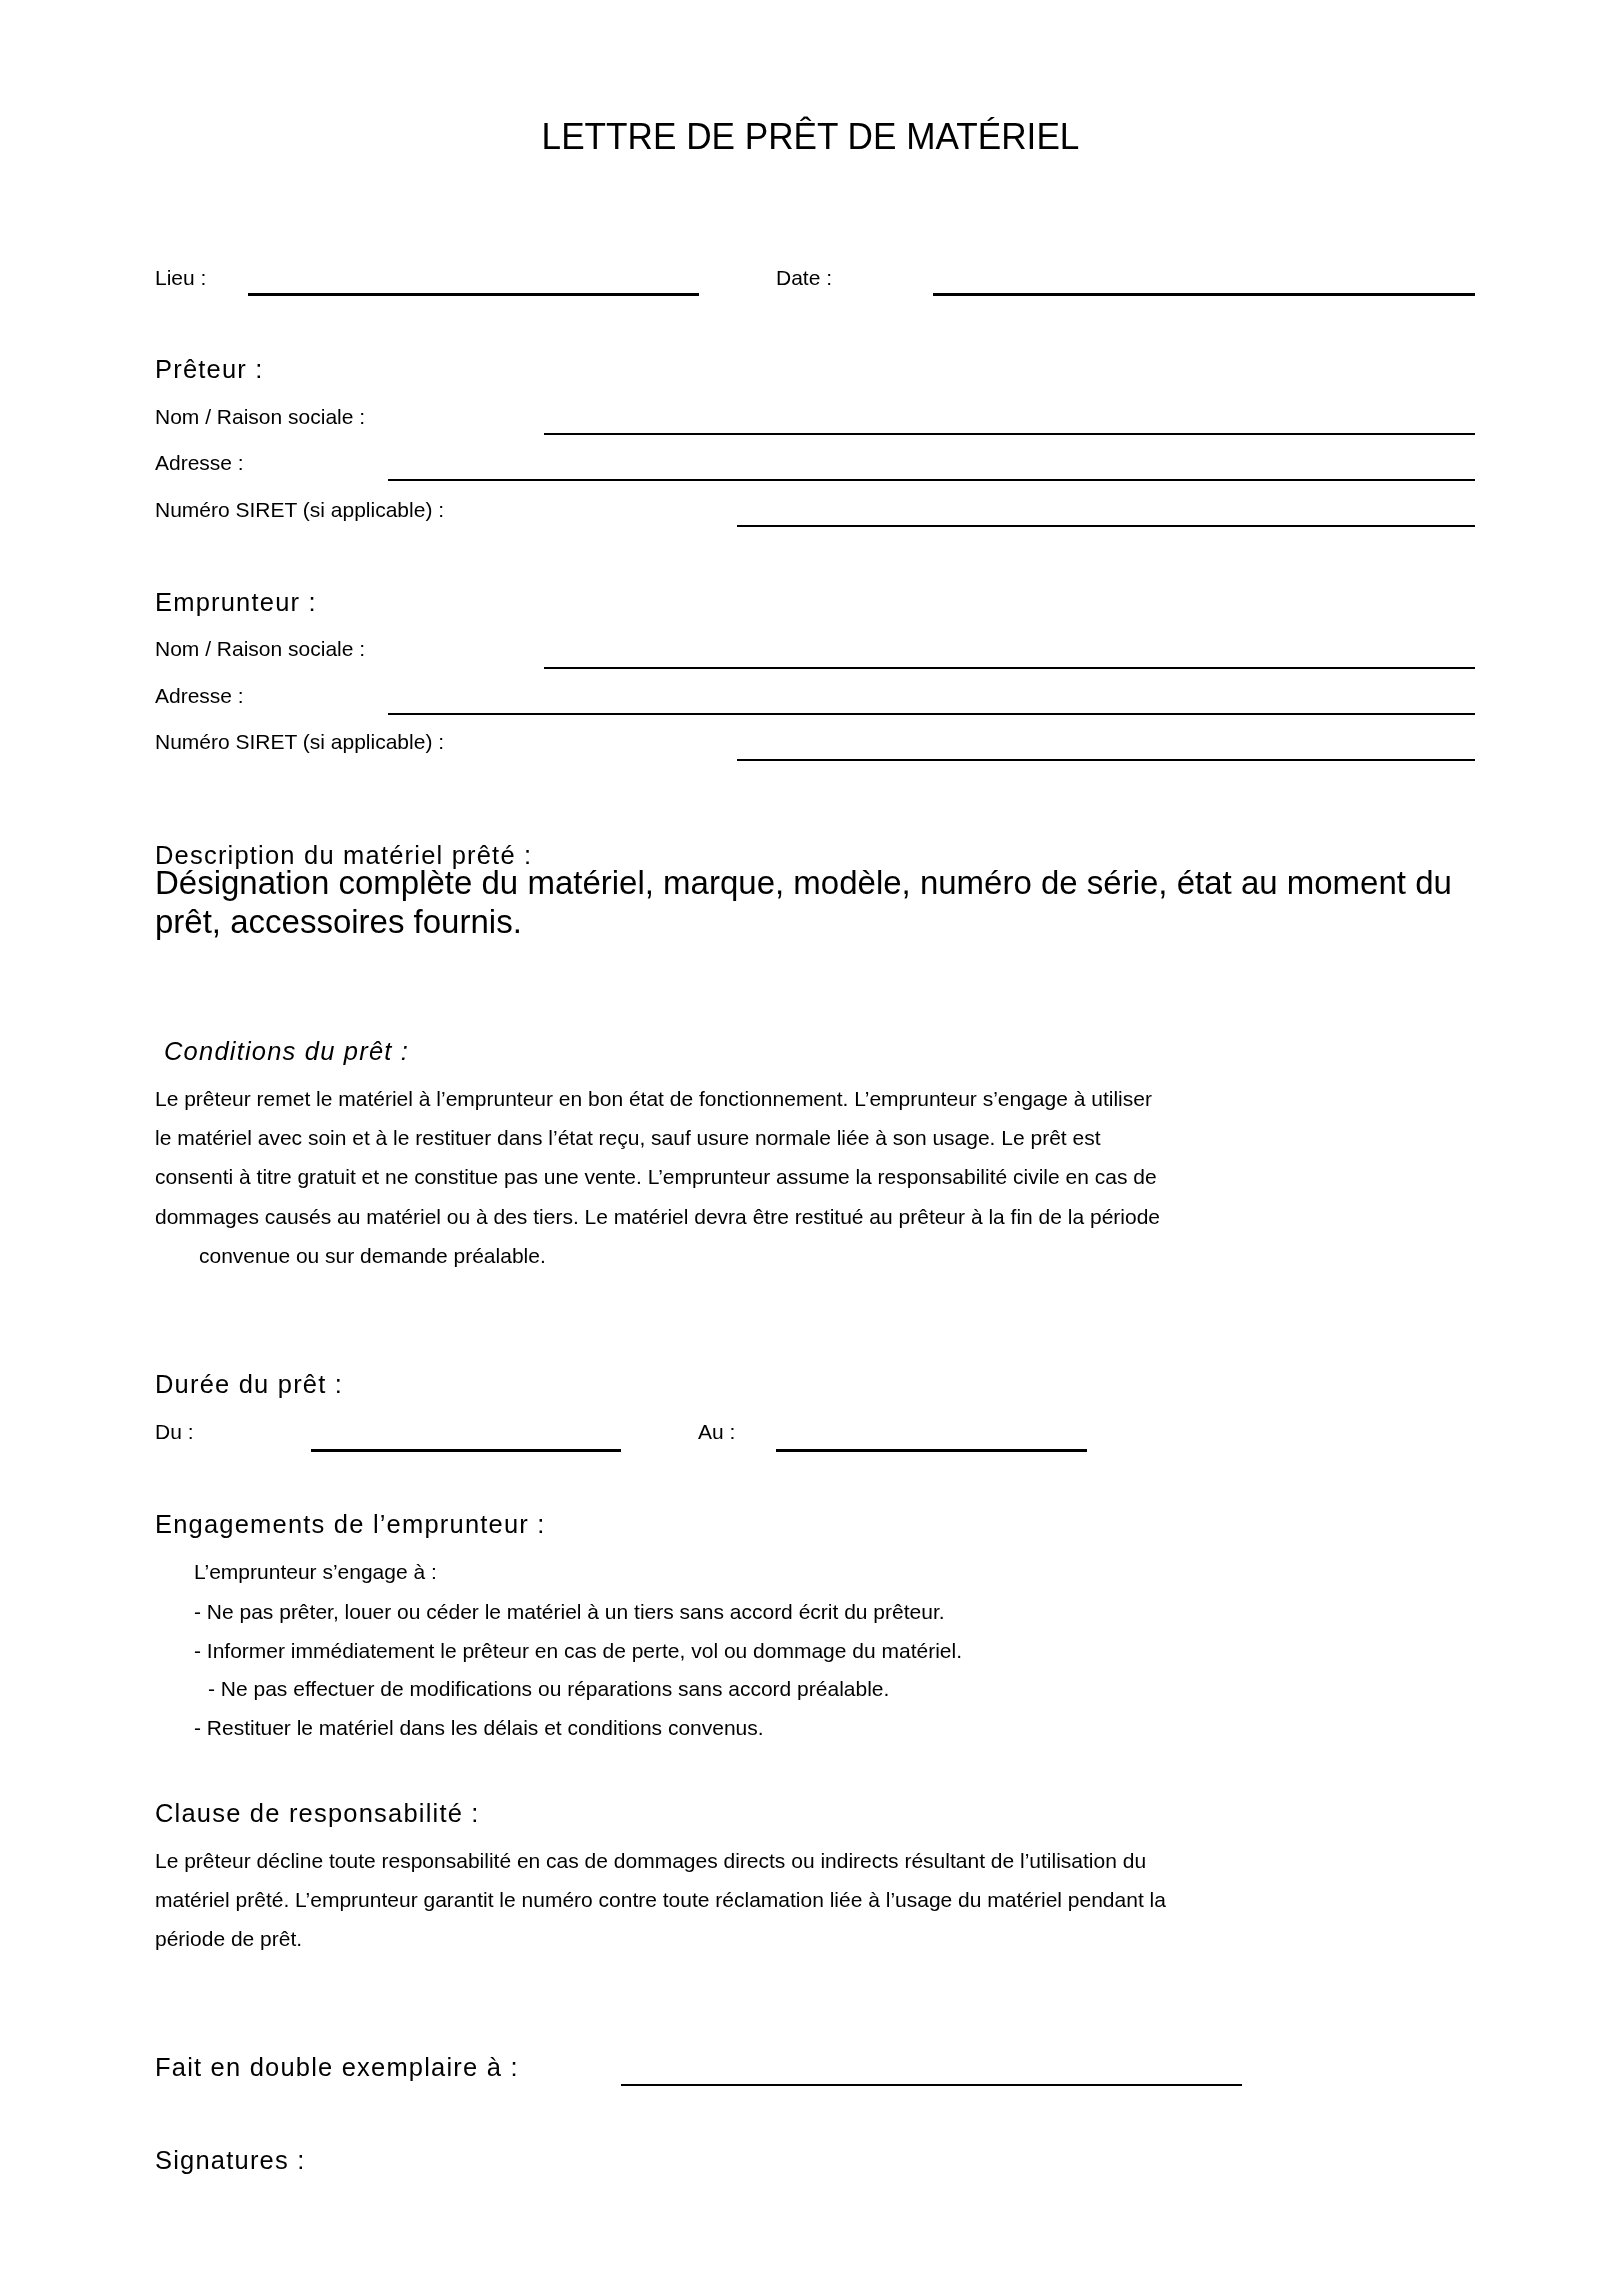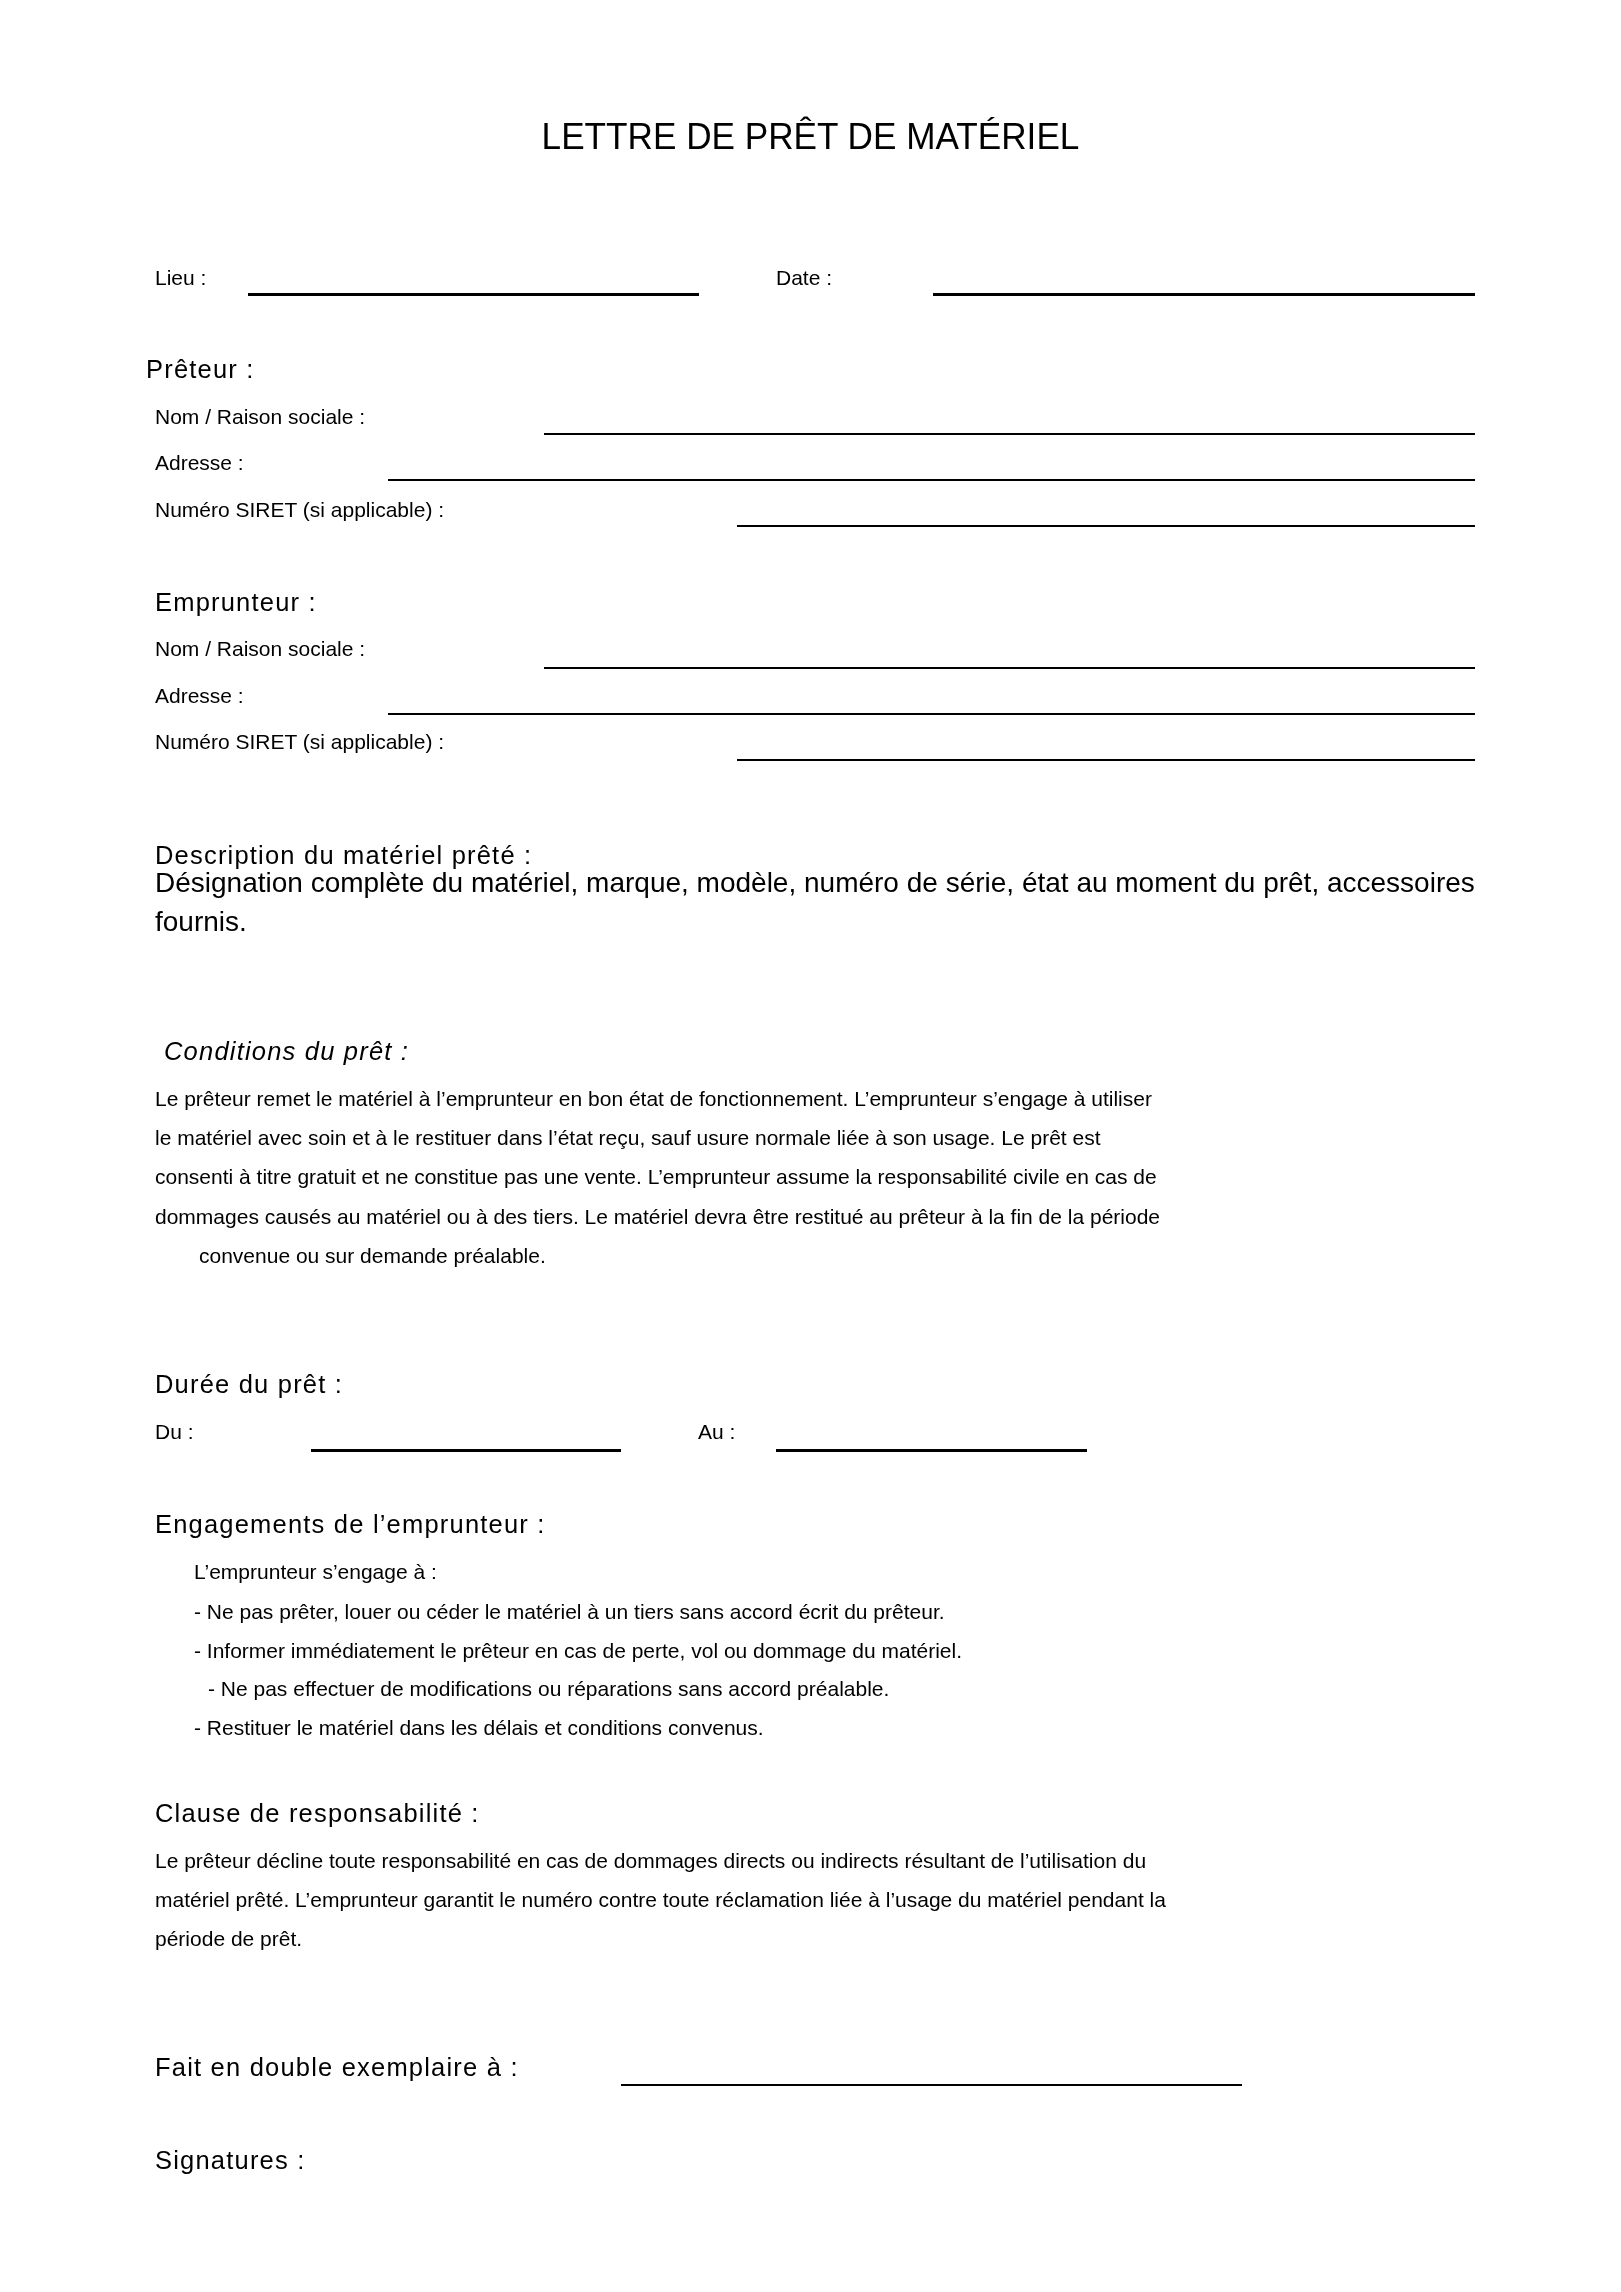--- a/index.html
+++ b/index.html
@@ -2,35 +2,35 @@
 <html><head>
 <meta charset="utf-8">
 <style>
   html, body { margin: 0; padding: 0; background: #ffffff; }
   body { width: 1621px; height: 2293px; position: relative; overflow: hidden;
          font-family: "Liberation Sans", sans-serif; color: #000; }
   .abs { position: absolute; white-space: nowrap; }
   .title { left: 0; width: 1621px; text-align: center; top: 116px; font-size: 37px; letter-spacing: 0px; transform: scaleX(0.95); }
   .t { font-size: 21px; line-height: 29px; }
   .h { font-size: 25.5px; line-height: 29px; letter-spacing: 1.2px; }
-  .p { font-size: 28px; line-height: 39px; white-space: normal; width: 1333px; left: 155px; }
+  .p { font-size: 33px; line-height: 39px; white-space: normal; width: 1333px; left: 155px; }
   .rule { position: absolute; height: 2.9px; background: #000; }
   .rule.thin { height: 2px; }
 </style>
 </head>
 <body>
 
 <div class="abs title">LETTRE DE PRÊT DE MATÉRIEL</div>
 
 <div class="abs t" style="left:155px; top:263px;">Lieu :</div>
 <div class="rule" style="left:248px; top:293px; width:451px;"></div>
 <div class="abs t" style="left:776px; top:263px;">Date :</div>
 <div class="rule" style="left:933px; top:293px; width:542px;"></div>
 
-<div class="abs h" style="left:146px; top:355px;">Prêteur :</div>
+<div class="abs h" style="left:155px; top:355px;">Prêteur :</div>
 <div class="abs t" style="left:155px; top:402px;">Nom / Raison sociale :</div>
 <div class="rule thin" style="left:544px; top:433px; width:931px;"></div>
 <div class="abs t" style="left:155px; top:448px;">Adresse :</div>
 <div class="rule thin" style="left:388px; top:479px; width:1087px;"></div>
 <div class="abs t" style="left:155px; top:495px;">Numéro SIRET (si applicable) :</div>
 <div class="rule thin" style="left:737px; top:525px; width:738px;"></div>
 
 <div class="abs h" style="left:155px; top:588px;">Emprunteur :</div>
 <div class="abs t" style="left:155px; top:634px;">Nom / Raison sociale :</div>
 <div class="rule thin" style="left:544px; top:667px; width:931px;"></div>

